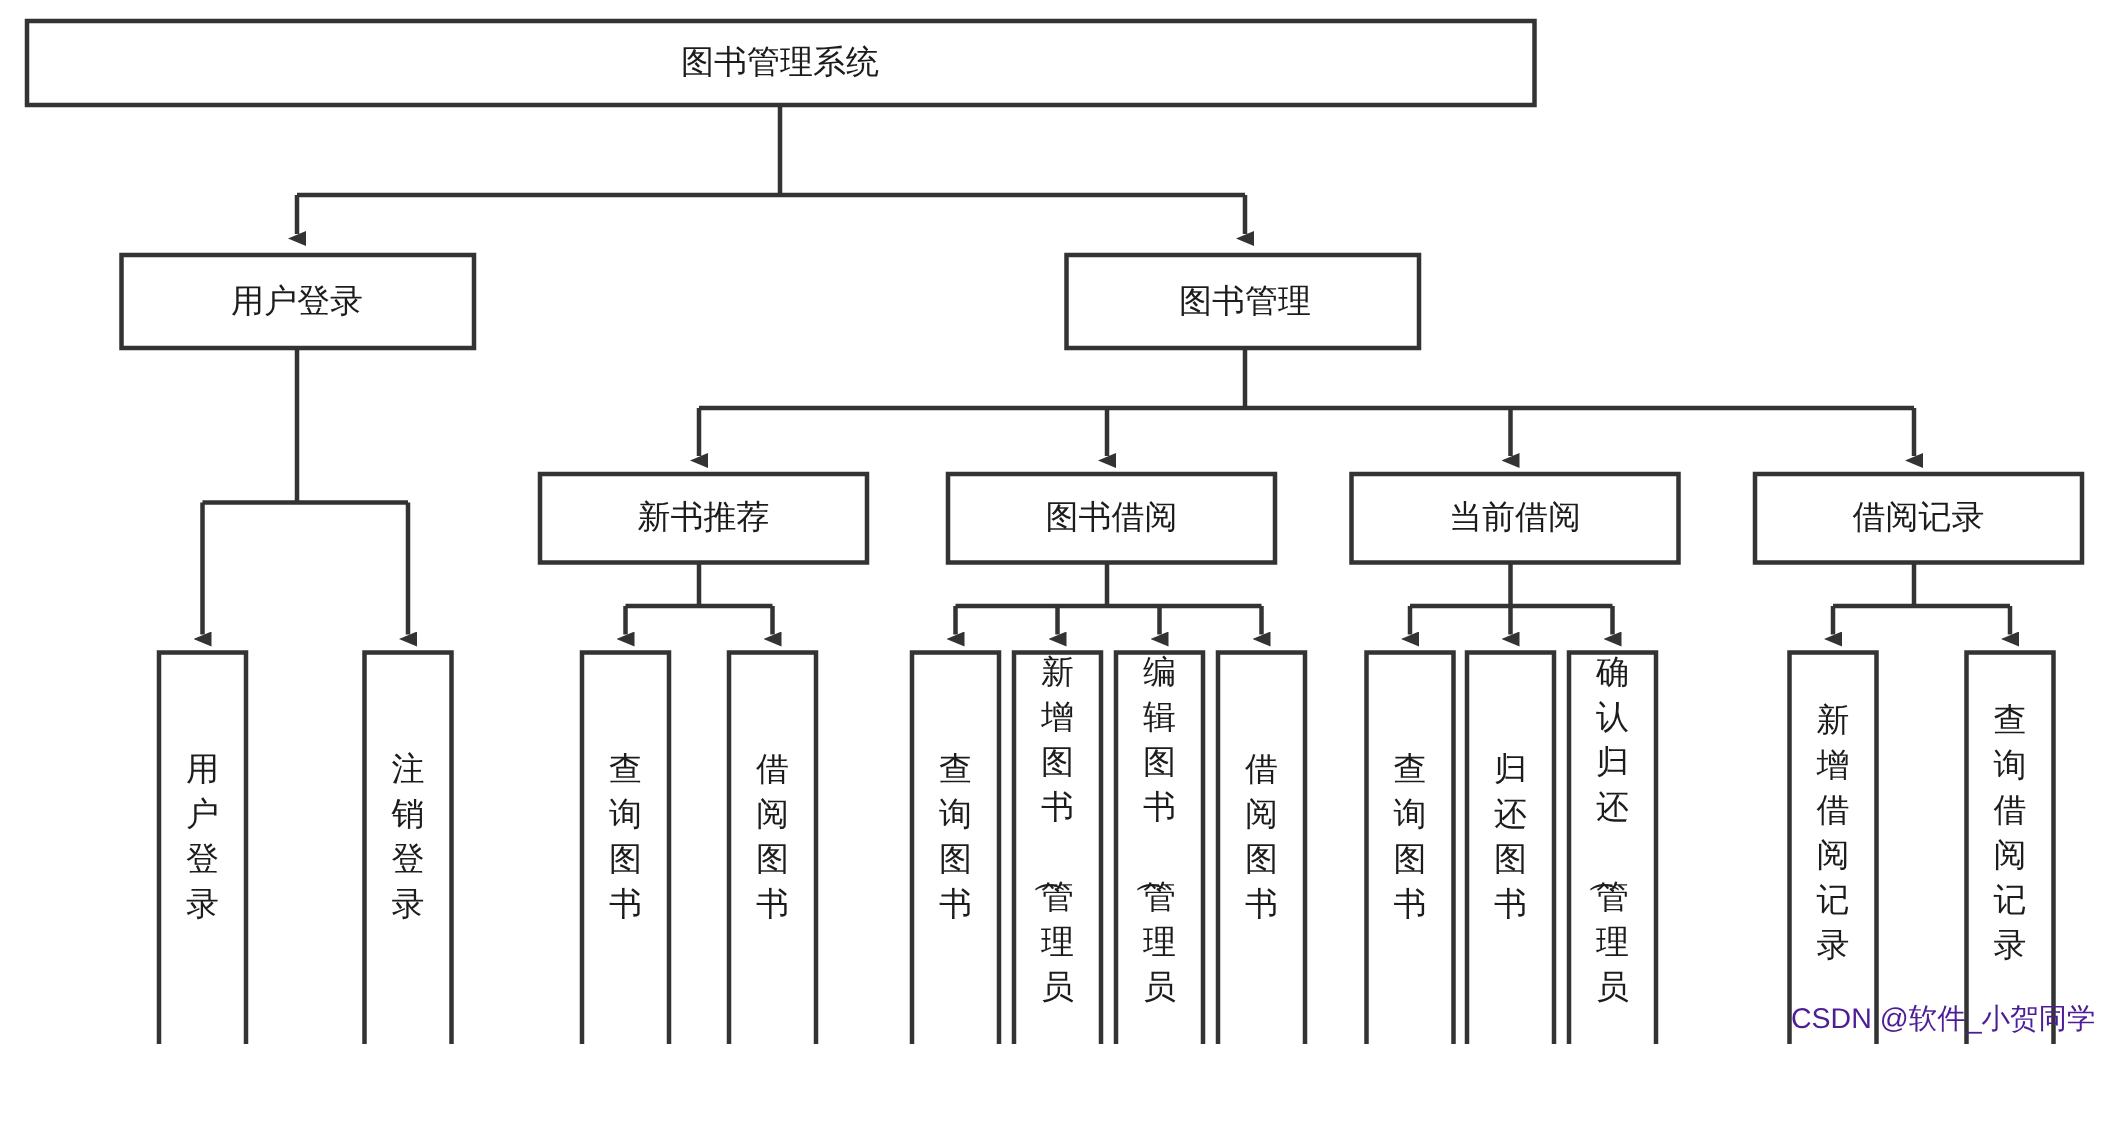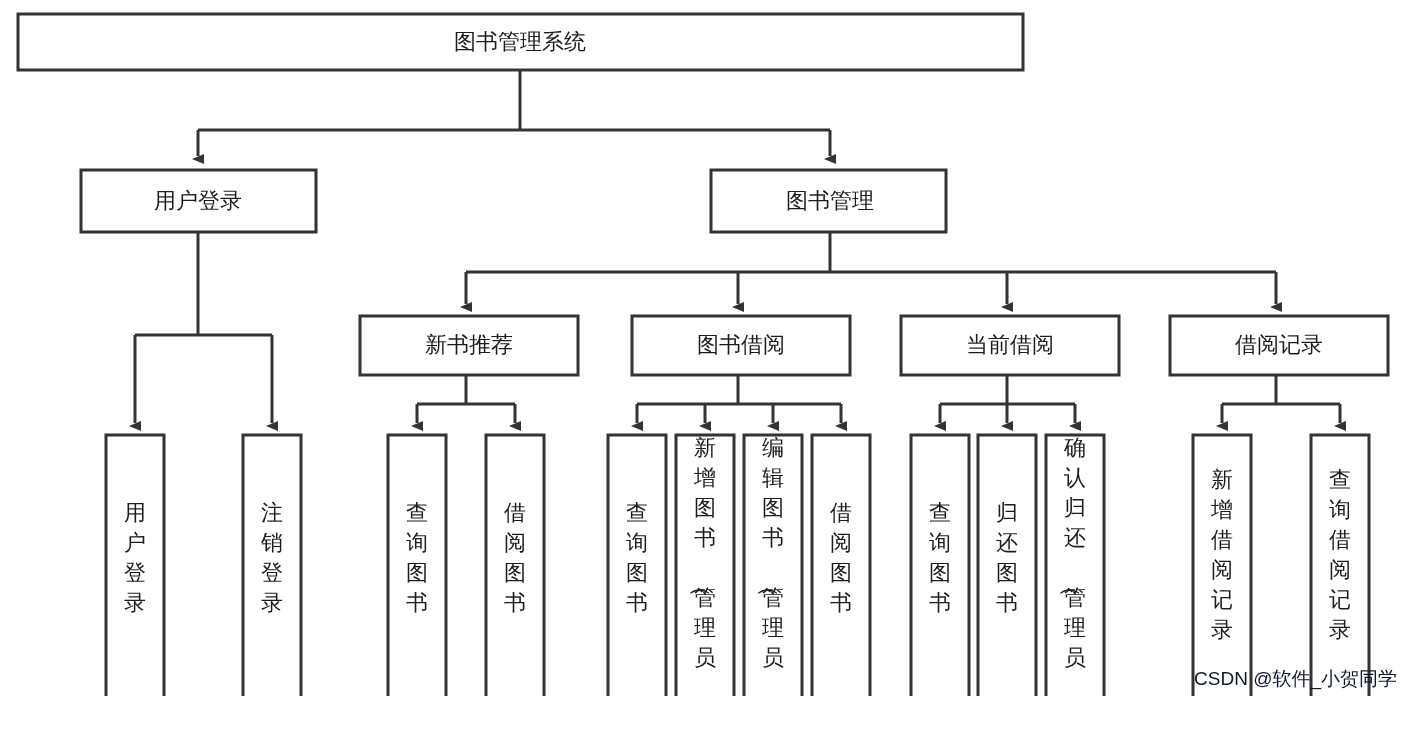--- a/index.html
+++ b/index.html
@@ -47,21 +47,21 @@
     font-size: 22px;
     fill: #1c1c1c;
     text-anchor: middle;
   }
   .watermark {
     position: absolute;
     right: 8px;
     bottom: 4px;
     font-family: "Liberation Sans", "DejaVu Sans", sans-serif;
     font-size: 19px;
-    color: #0f172a;
+    color: #4c1d95;
     white-space: nowrap;
     user-select: none;
   }
 </style>
 </head>
 <body>
 
 <div id="diagram-root">
 
   <svg id="flow" viewBox="0 0 1405 747" xmlns="http://www.w3.org/2000/svg">

